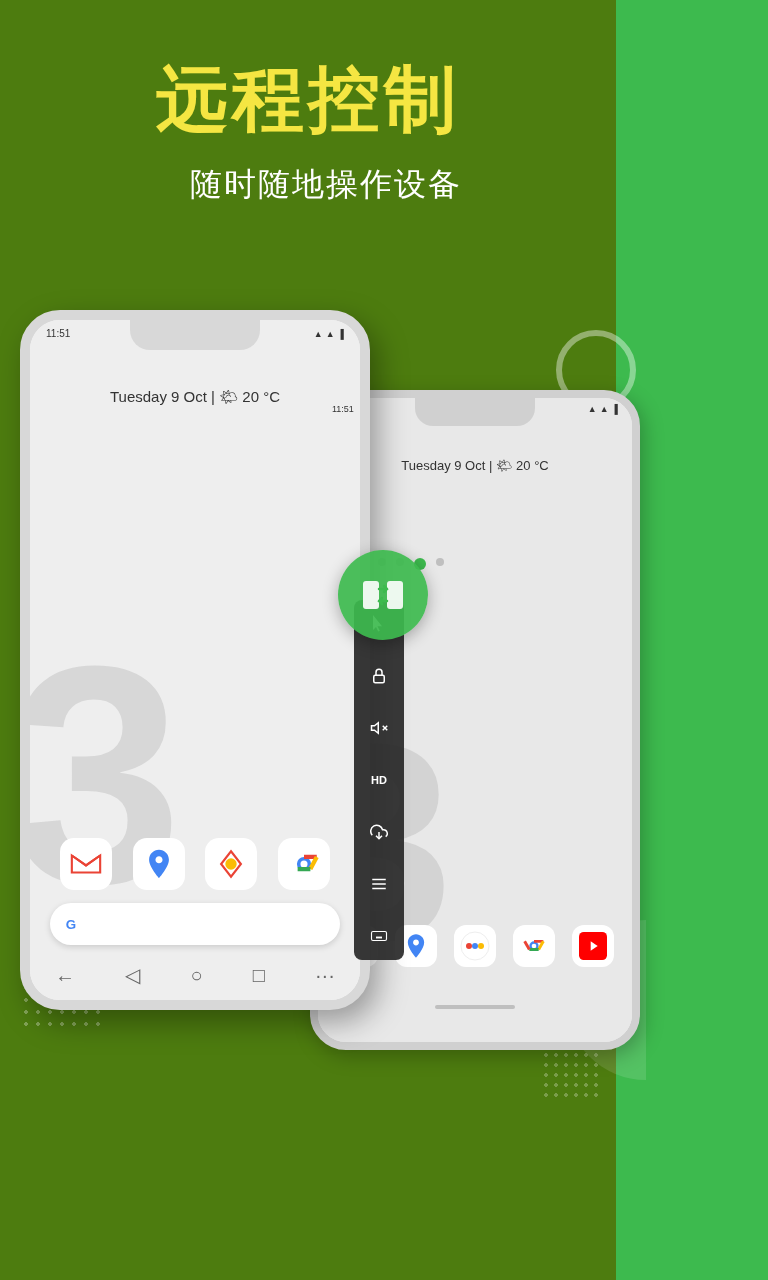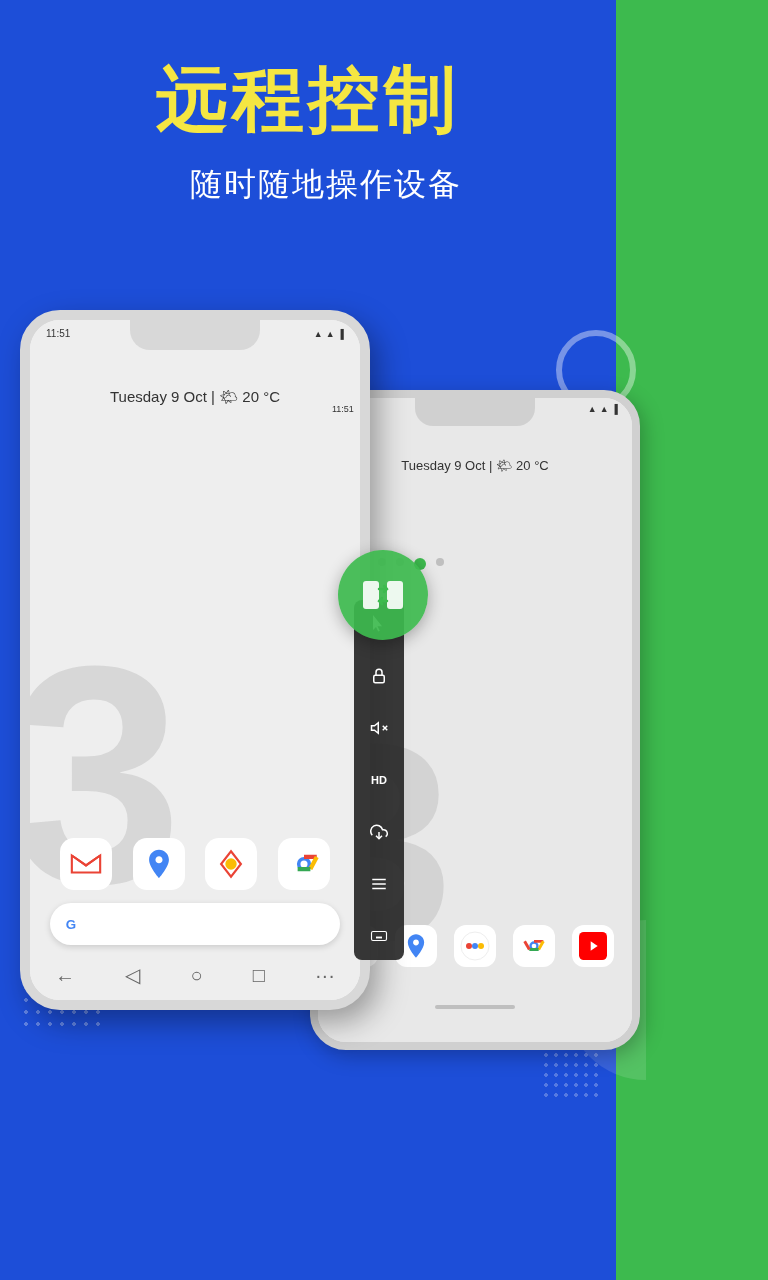--- a/index.html
+++ b/index.html
@@ -10,21 +10,21 @@
       background-color: #3dba4e;
       font-family: 'PingFang SC', 'Microsoft YaHei', sans-serif;
       overflow: hidden;
       position: relative;
     }
 
     .page-container {
       width: 616px;
       height: 1280px;
       position: relative;
-      background-color: #1d4ed8;
+      background-color: #4d7c0f;
     }
 
     
     .deco-circle-top-right {
       position: absolute;
       top: 330px;
       right: -20px;
       width: 80px;
       height: 80px;
       border: 6px solid rgba(255,255,255,0.4);

